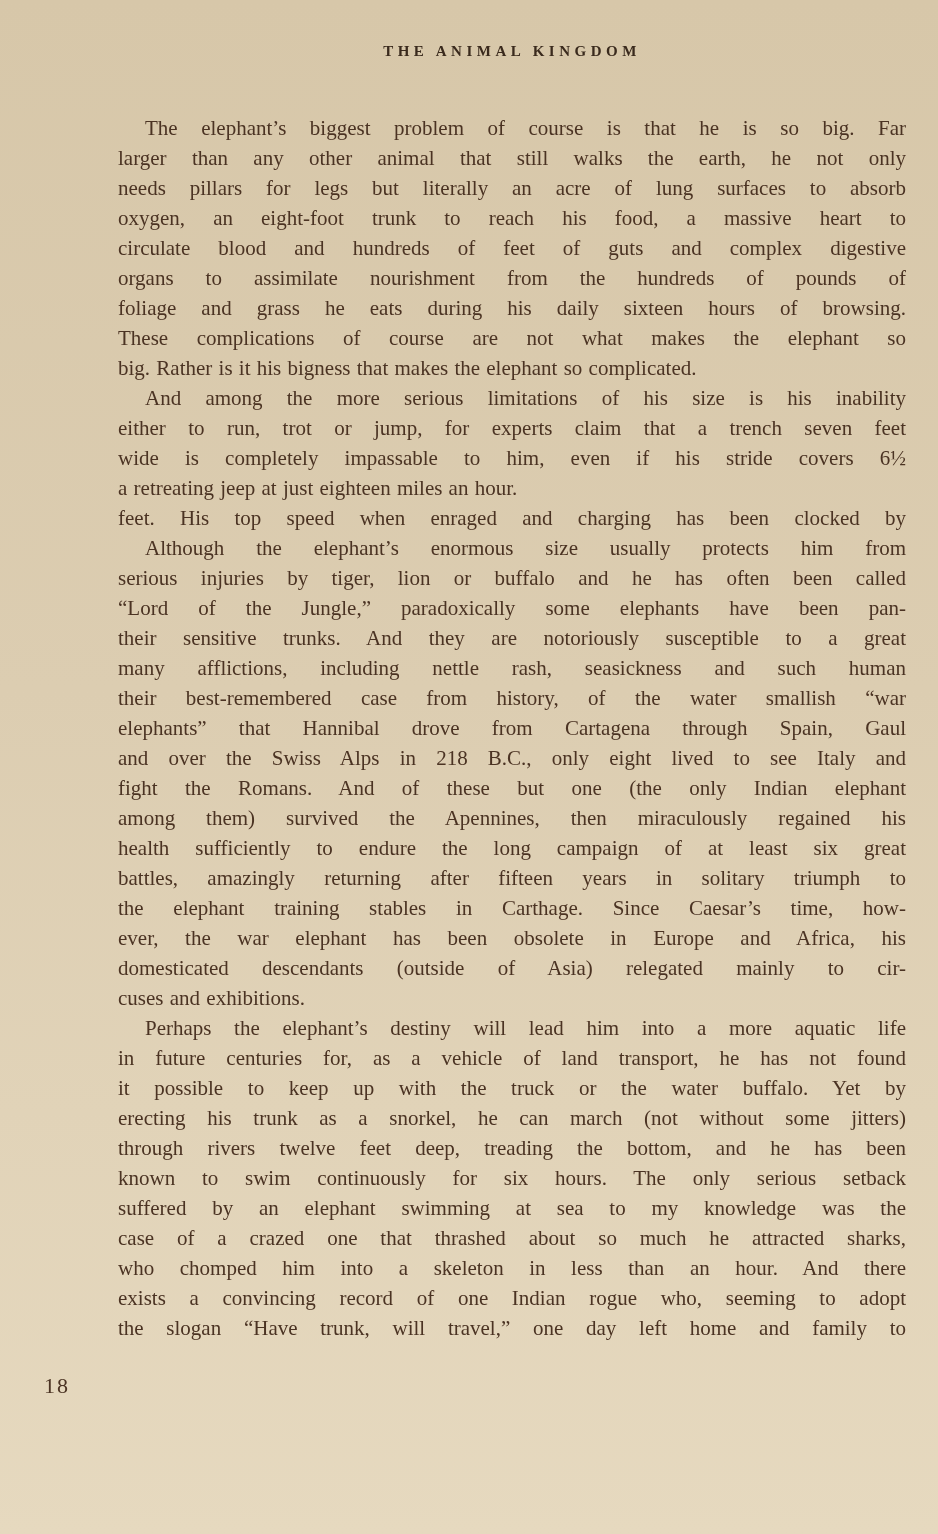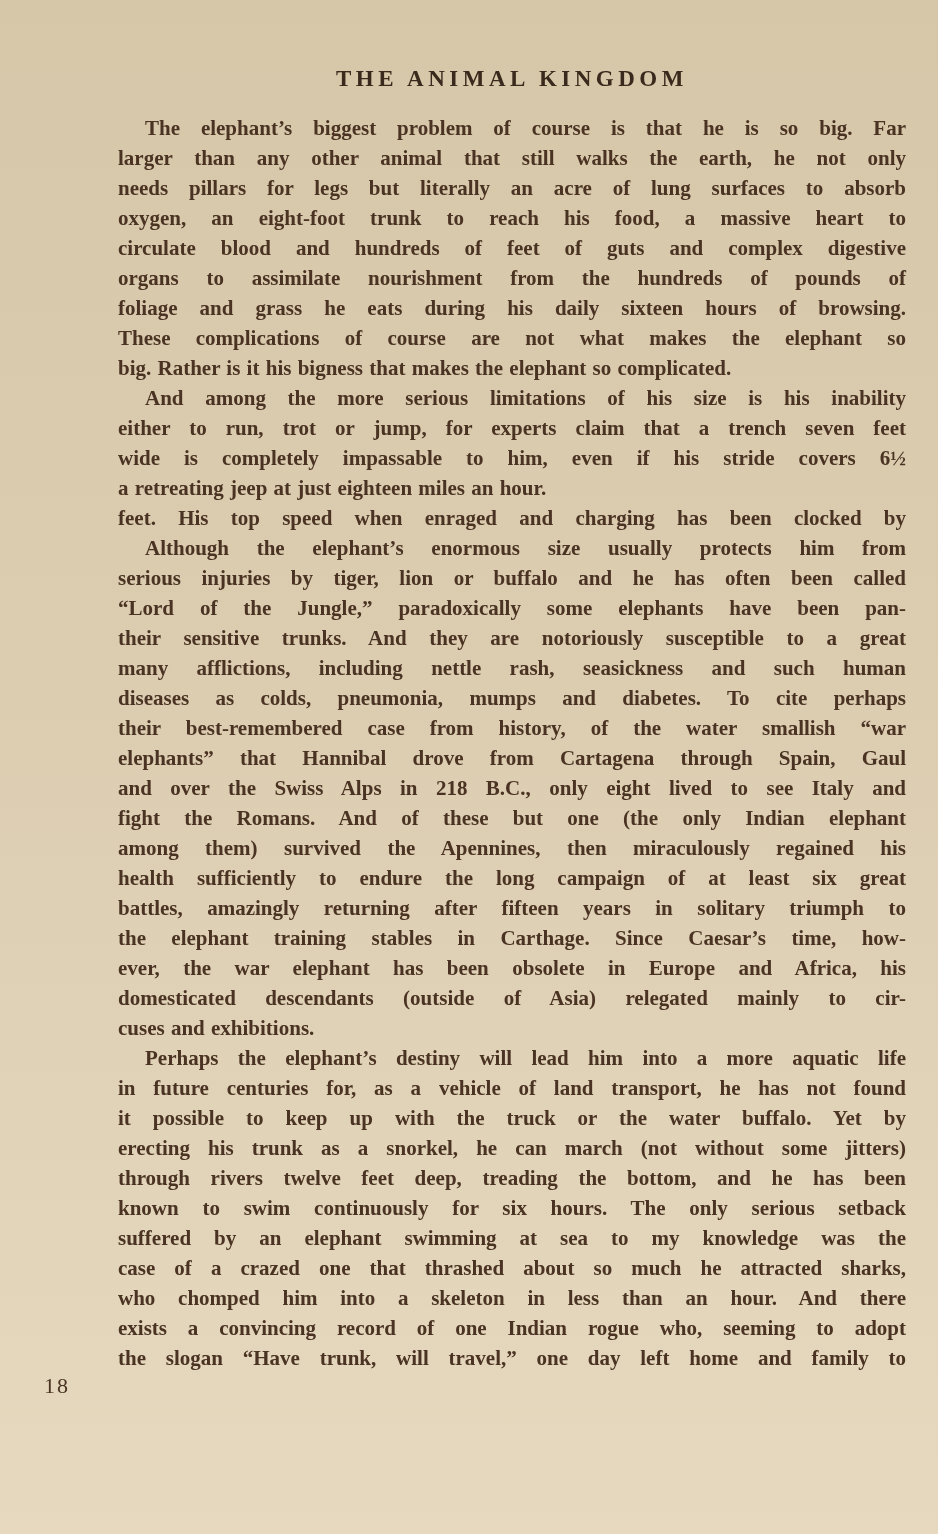--- a/index.html
+++ b/index.html
@@ -16,38 +16,37 @@
     width: 938px;
     height: 1534px;
     margin: 0 auto;
     overflow: hidden;
     background: linear-gradient(180deg, var(--paper-top) 0%, var(--paper-mid) 45%, var(--paper-bottom) 100%);
     font-family: "Liberation Serif", serif;
     color: var(--ink);
   }
   .running-head {
     position: absolute;
-    top: 66px;
+    top: 43px;
     left: 118px;
     width: 788px;
     text-align: center;
-    font-size: 23px;
+    font-size: 15px;
     font-weight: 700;
     letter-spacing: 4.5px;
     color: var(--header-ink);
     white-space: nowrap;
   }
   .body-text {
     position: absolute;
     top: 113px;
     left: 118px;
     width: 788px;
     font-size: 21px;
     line-height: 30px;
-    font-weight: bold;
   }
   .paragraph { margin: 0; }
   .line {
     text-align: justify;
     text-align-last: justify;
     word-spacing: 1px;
   }
   .line.last { text-align-last: left; }
   .line.first { text-indent: 27px; }
   .page-number {
@@ -83,21 +82,20 @@
         <div class="line">wide is completely impassable to him, even if his stride covers 6½</div>
         <div class="line last">a retreating jeep at just eighteen miles an hour.</div>
         <div class="line">feet.  His top speed when enraged and charging has been clocked by</div>
       </div>
     <div class="paragraph">
         <div class="line first">Although the elephant’s enormous size usually protects him from</div>
         <div class="line">serious injuries by tiger, lion or buffalo and he has often been called</div>
         <div class="line">“Lord of the Jungle,” paradoxically some elephants have been pan-</div>
         <div class="line">their sensitive trunks.  And they are notoriously susceptible to a great</div>
         <div class="line">many afflictions, including nettle rash, seasickness and such human</div>
-        <div class="line">diseases as colds, pneumonia, mumps and diabetes.  To cite perhaps</div>
         <div class="line">their best-remembered case from history, of the water smallish “war</div>
         <div class="line">elephants” that Hannibal drove from Cartagena through Spain, Gaul</div>
         <div class="line">and over the Swiss Alps in 218 B.C., only eight lived to see Italy and</div>
         <div class="line">fight the Romans.  And of these but one (the only Indian elephant</div>
         <div class="line">among them) survived the Apennines, then miraculously regained his</div>
         <div class="line">health sufficiently to endure the long campaign of at least six great</div>
         <div class="line">battles, amazingly returning after fifteen years in solitary triumph to</div>
         <div class="line">the elephant training stables in Carthage.  Since Caesar’s time, how-</div>
         <div class="line">ever, the war elephant has been obsolete in Europe and Africa, his</div>
         <div class="line">domesticated descendants (outside of Asia) relegated mainly to cir-</div>

